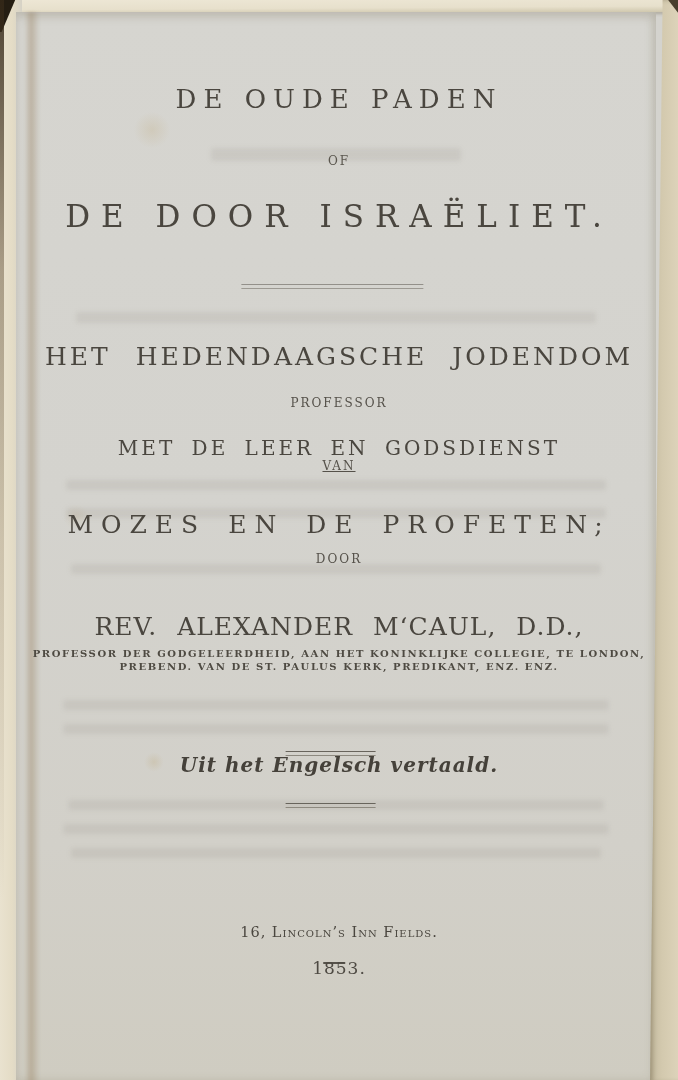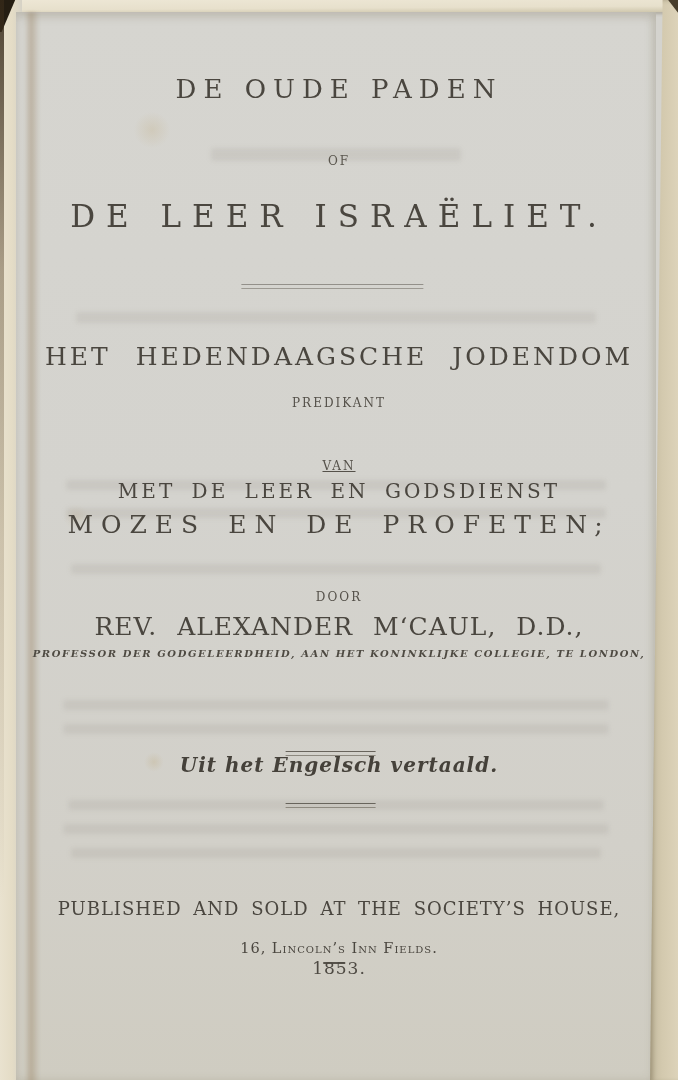--- a/index.html
+++ b/index.html
@@ -75,24 +75,24 @@
     position: absolute; left: 14px; right: 8px;
     text-align: center;
     color: #4a463f;
     white-space: nowrap;
   }
   .t-main  { font-size: 26px; letter-spacing: 7px;  font-weight: 500; }
   .t-of    { font-size: 12px; letter-spacing: 2px; color: #5a564e; }
   .t-big   { font-size: 31px; letter-spacing: 11px; font-weight: 500; }
   .t-sub1  { font-size: 25px; letter-spacing: 3px; word-spacing: 14px; }
   .t-small { font-size: 12px; letter-spacing: 2px; color: #55514a; }
-  .t-sub3  { font-size: 20px; letter-spacing: 3px; word-spacing: 7px; margin-top: 43px; }
+  .t-sub3  { font-size: 20px; letter-spacing: 3px; word-spacing: 7px; }
   .t-sub5  { font-size: 25px; letter-spacing: 8px; word-spacing: 6px; }
   .t-auth  { font-size: 25px; letter-spacing: 1px; word-spacing: 11px; }
-  .t-prof  { font-size: 10px; font-weight: bold; letter-spacing: 1.6px; color: #4e4a42; font-style: italic; }
+  .t-prof  { font-size: 10px; font-weight: bold; letter-spacing: 1.6px; color: #4e4a42; }
   .t-black { font-size: 20px; font-style: italic; font-weight: bold; letter-spacing: 1px; color: #45413a; }
   .t-city  { font-size: 16px; letter-spacing: 2px; }
   .t-publ  { font-size: 18px; letter-spacing: 1px; word-spacing: 5px; }
   .t-addr  { font-size: 14.5px; font-variant: small-caps; letter-spacing: 1px; }
   .t-year  { font-size: 17px; letter-spacing: 1px; color: #4e4a43; }
   .rule { position: absolute; left: 50%; }
   .rule-double {
     top: 272px; width: 182px; height: 3px;
     transform: translateX(-52%);
     border-top: 1px solid #93908a; border-bottom: 1px solid #9c9992;
@@ -146,42 +146,42 @@
     <div class="ghost" style="top:468px; width:540px; height:10px;"></div>
     <div class="ghost" style="top:496px; width:540px; height:10px;"></div>
     <div class="ghost" style="top:552px; width:530px; height:10px;"></div>
     <div class="ghost" style="top:688px; width:545px; height:10px;"></div>
     <div class="ghost" style="top:712px; width:545px; height:10px;"></div>
     <div class="ghost" style="top:788px; width:535px; height:10px;"></div>
     <div class="ghost" style="top:812px; width:545px; height:10px;"></div>
     <div class="ghost" style="top:836px; width:530px; height:10px;"></div>
 
     <div class="content">
-      <div class="line t-main" style="top:62px;">DE OUDE PADEN</div>
+      <div class="line t-main" style="top:72px;">DE OUDE PADEN</div>
       <div class="line t-of" style="top:142px;">OF</div>
-      <div class="line t-big" style="top:186px;">DE LEER ISRAËLIET.</div>
+      <div class="line t-big" style="top:186px;">DE DOOR ISRAËLIET.</div>
 
       <div class="rule rule-double"></div>
 
       <div class="line t-sub1" style="top:330px;">HET HEDENDAAGSCHE JODENDOM</div>
-      <div class="line t-small" style="top:384px;">PREDIKANT</div>
+      <div class="line t-small" style="top:384px;">PROFESSOR</div>
       <div class="line t-sub3" style="top:424px;">MET DE LEER EN GODSDIENST</div>
       <div class="line t-small" style="top:447px;text-decoration:underline;">VAN</div>
       <div class="line t-sub5" style="top:498px;">MOZES EN DE PROFETEN;</div>
 
-      <div class="line t-small" style="top:578px;">DOOR</div>
+      <div class="line t-small" style="top:540px;">DOOR</div>
       <div class="line t-auth" style="top:600px;">REV. ALEXANDER M‘CAUL, D.D.,</div>
       <div class="line t-prof" style="top:636px;">PROFESSOR DER GODGELEERDHEID, AAN HET KONINKLIJKE COLLEGIE, TE LONDON,</div>
+      <div class="line t-prof" style="top:649px;">PREBEND. VAN DE ST. PAULUS KERK, PREDIKANT, ENZ. ENZ.</div>
 
       <div class="rule rule-short rule-mid1"></div>
       <div class="line t-black" style="top:741px;">Uit het Engelsch vertaald.</div>
       <div class="rule rule-short rule-mid2"></div>
 
-      <div class="line t-publ" style="top:886px;">PUBLISHED AND SOLD AT THE SOCIETY’S HOUSE,</div>
-      <div class="line t-addr" style="top:912px;margin-top:16px;">16, Lincoln’s Inn Fields.</div>
+      <div class="line t-addr" style="top:912px;">16, Lincoln’s Inn Fields.</div>
       <div class="dash"></div>
       <div class="line t-year" style="top:946px;">1853.</div>
     </div>
   </div>
 
   <div class="edge-right"></div>
   <div class="corner-dark-tr"></div>
 
 
 </div>

